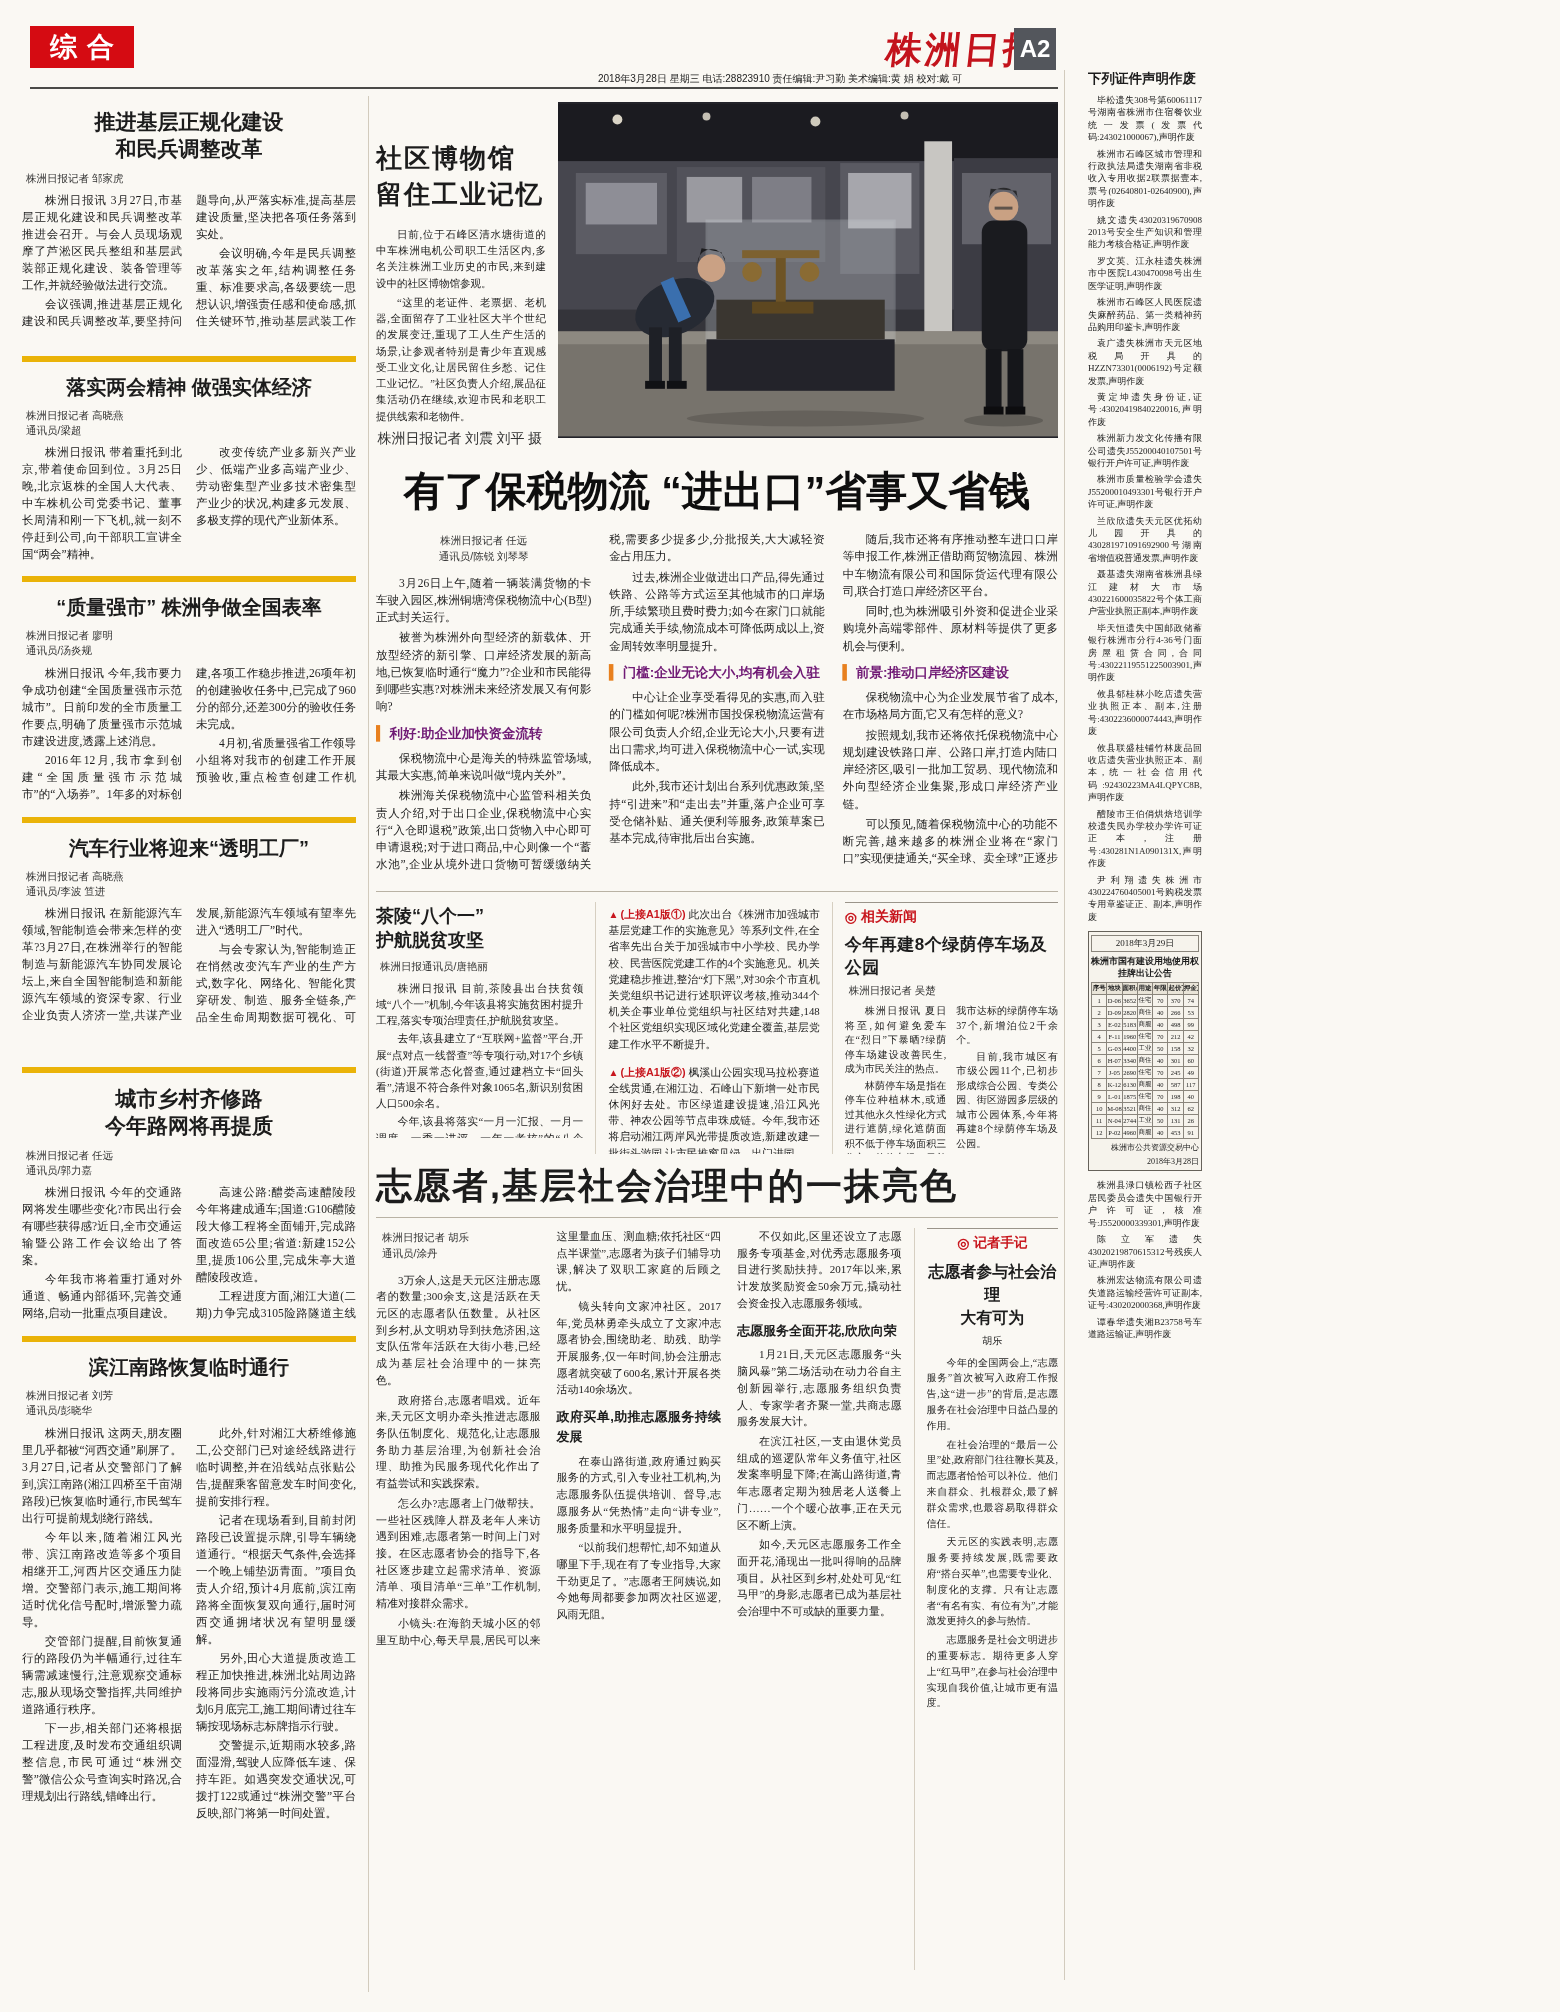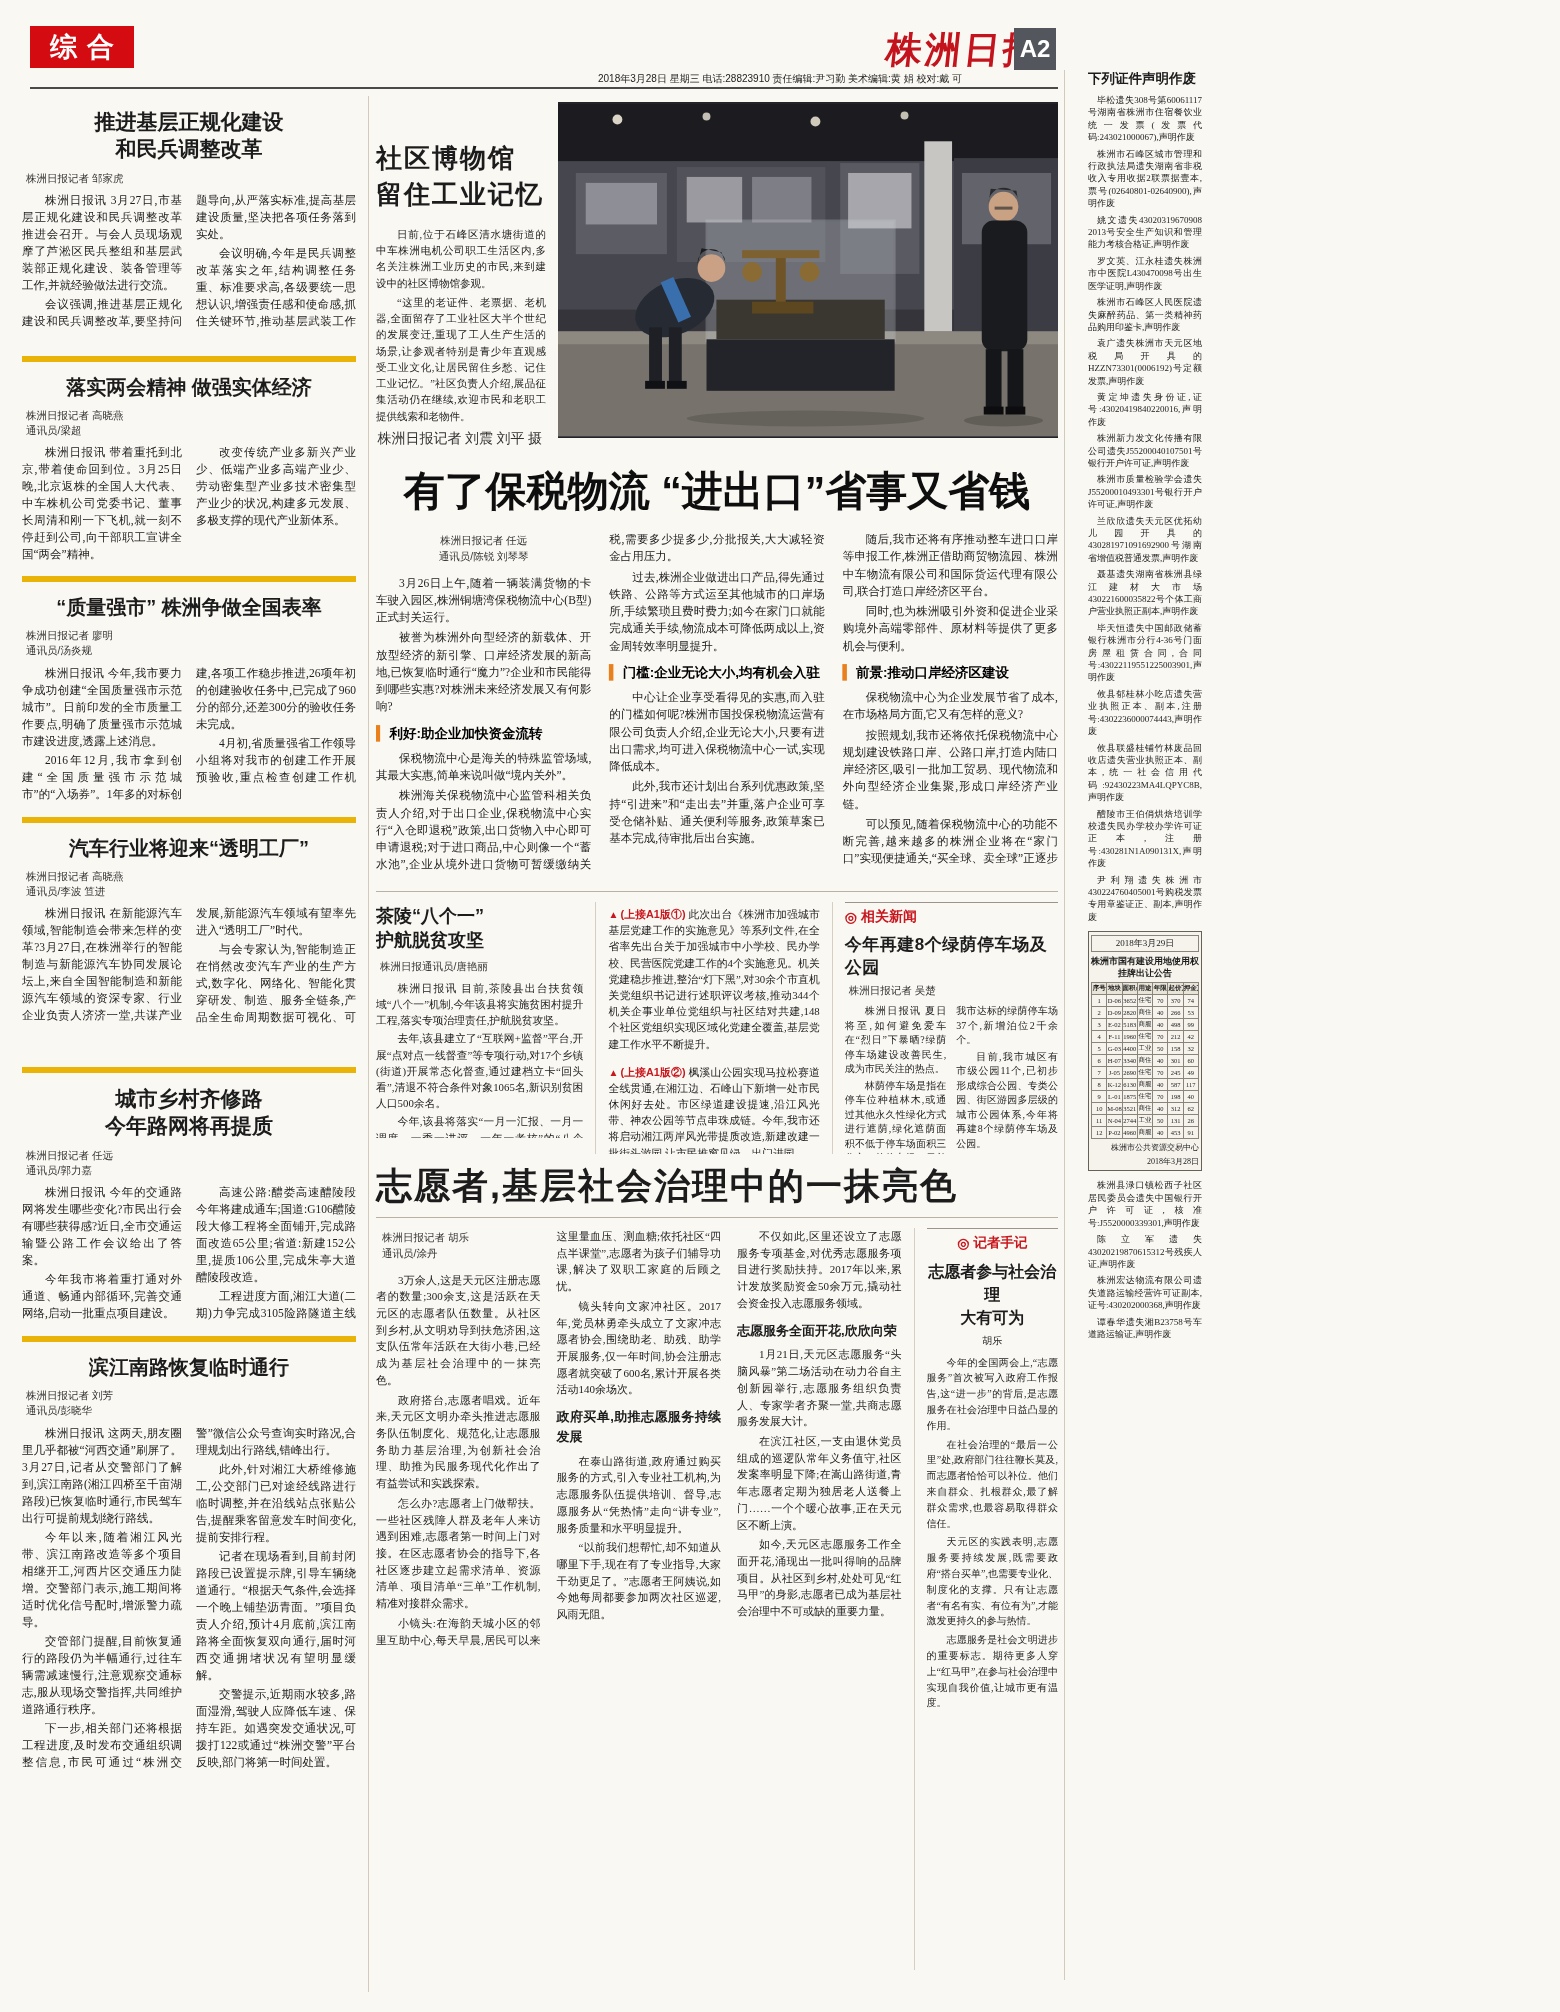--- a/index.html
+++ b/index.html
@@ -46,21 +46,21 @@
   .ps-photo svg{display:block;width:100%;height:100%;}
   .main-headline{margin:16px 0 12px;font-family:"Liberation Sans",sans-serif;font-weight:bold;
         font-size:41px;letter-spacing:0;text-align:center;color:#0e0e0e;}
   .byline-block{font-family:"Liberation Sans",sans-serif;font-size:10.5px;color:#333;text-align:center;
         margin:2px 0 10px;white-space:pre-line;line-height:1.5;}
   .main-body{height:352px;column-count:3;column-gap:18px;font-size:11.5px;line-height:1.5;
         text-align:justify;overflow:hidden;margin-bottom:8px;}
   .blk{margin:0 0 3px;}
   .blk.para{text-indent:2em;}
   .main-body .blk.sub{font-family:"Liberation Sans",sans-serif;font-weight:bold;font-size:13.5px;
-        color:#000000;margin:8px 0 6px;text-indent:0;}
+        color:#701a75;margin:8px 0 6px;text-indent:0;}
   .main-body .blk.sub::before{content:"▍";color:#e8801e;margin-right:3px;}
   .mid-rule{height:1px;margin:4px 0 10px;}
   
   .mid-band{display:flex;height:252px;overflow:hidden;}
   .chaling{width:212px;padding-right:12px;}
   .ch-title{margin:2px 0 6px;font-family:"Liberation Sans",sans-serif;font-weight:bold;font-size:18px;
         line-height:1.35;white-space:pre-line;}
   .ch-body{font-size:10.8px;line-height:1.5;text-align:justify;height:158px;overflow:hidden;}
   .cont-col{width:216px;padding:4px 12px 0;border-left:1px solid #d6cfc1;border-right:1px solid #d6cfc1;}
   .cont p{font-size:10.8px;line-height:1.5;text-align:justify;margin:0 0 12px;}
@@ -188,20 +188,21 @@
       <div class="sm-byline">株洲日报记者 刘芳
 通讯员/彭晓华</div>
       <div class="la-body cols2 bh6">
 
       <p class="bp">株洲日报讯 这两天,朋友圈里几乎都被“河西交通”刷屏了。3月27日,记者从交警部门了解到,滨江南路(湘江四桥至千亩湖路段)已恢复临时通行,市民驾车出行可提前规划绕行路线。</p>
           <p class="bp">今年以来,随着湘江风光带、滨江南路改造等多个项目相继开工,河西片区交通压力陡增。交警部门表示,施工期间将适时优化信号配时,增派警力疏导。</p>
           <p class="bp">交管部门提醒,目前恢复通行的路段仍为半幅通行,过往车辆需减速慢行,注意观察交通标志,服从现场交警指挥,共同维护道路通行秩序。</p>
           <p class="bp">下一步,相关部门还将根据工程进度,及时发布交通组织调整信息,市民可通过“株洲交警”微信公众号查询实时路况,合理规划出行路线,错峰出行。</p>
           <p class="bp">此外,针对湘江大桥维修施工,公交部门已对途经线路进行临时调整,并在沿线站点张贴公告,提醒乘客留意发车时间变化,提前安排行程。</p>
           <p class="bp">记者在现场看到,目前封闭路段已设置提示牌,引导车辆绕道通行。“根据天气条件,会选择一个晚上铺垫沥青面。”项目负责人介绍,预计4月底前,滨江南路将全面恢复双向通行,届时河西交通拥堵状况有望明显缓解。</p>
+          <p class="bp">另外,田心大道提质改造工程正加快推进,株洲北站周边路段将同步实施雨污分流改造,计划6月底完工,施工期间请过往车辆按现场标志标牌指示行驶。</p>
           <p class="bp">交警提示,近期雨水较多,路面湿滑,驾驶人应降低车速、保持车距。如遇突发交通状况,可拨打122或通过“株洲交警”平台反映,部门将第一时间处置。</p>
         </div>
     </article>
 
   </section>
 
   <section class="center-col">
 
     <div class="photo-story">
       <div class="ps-text">

